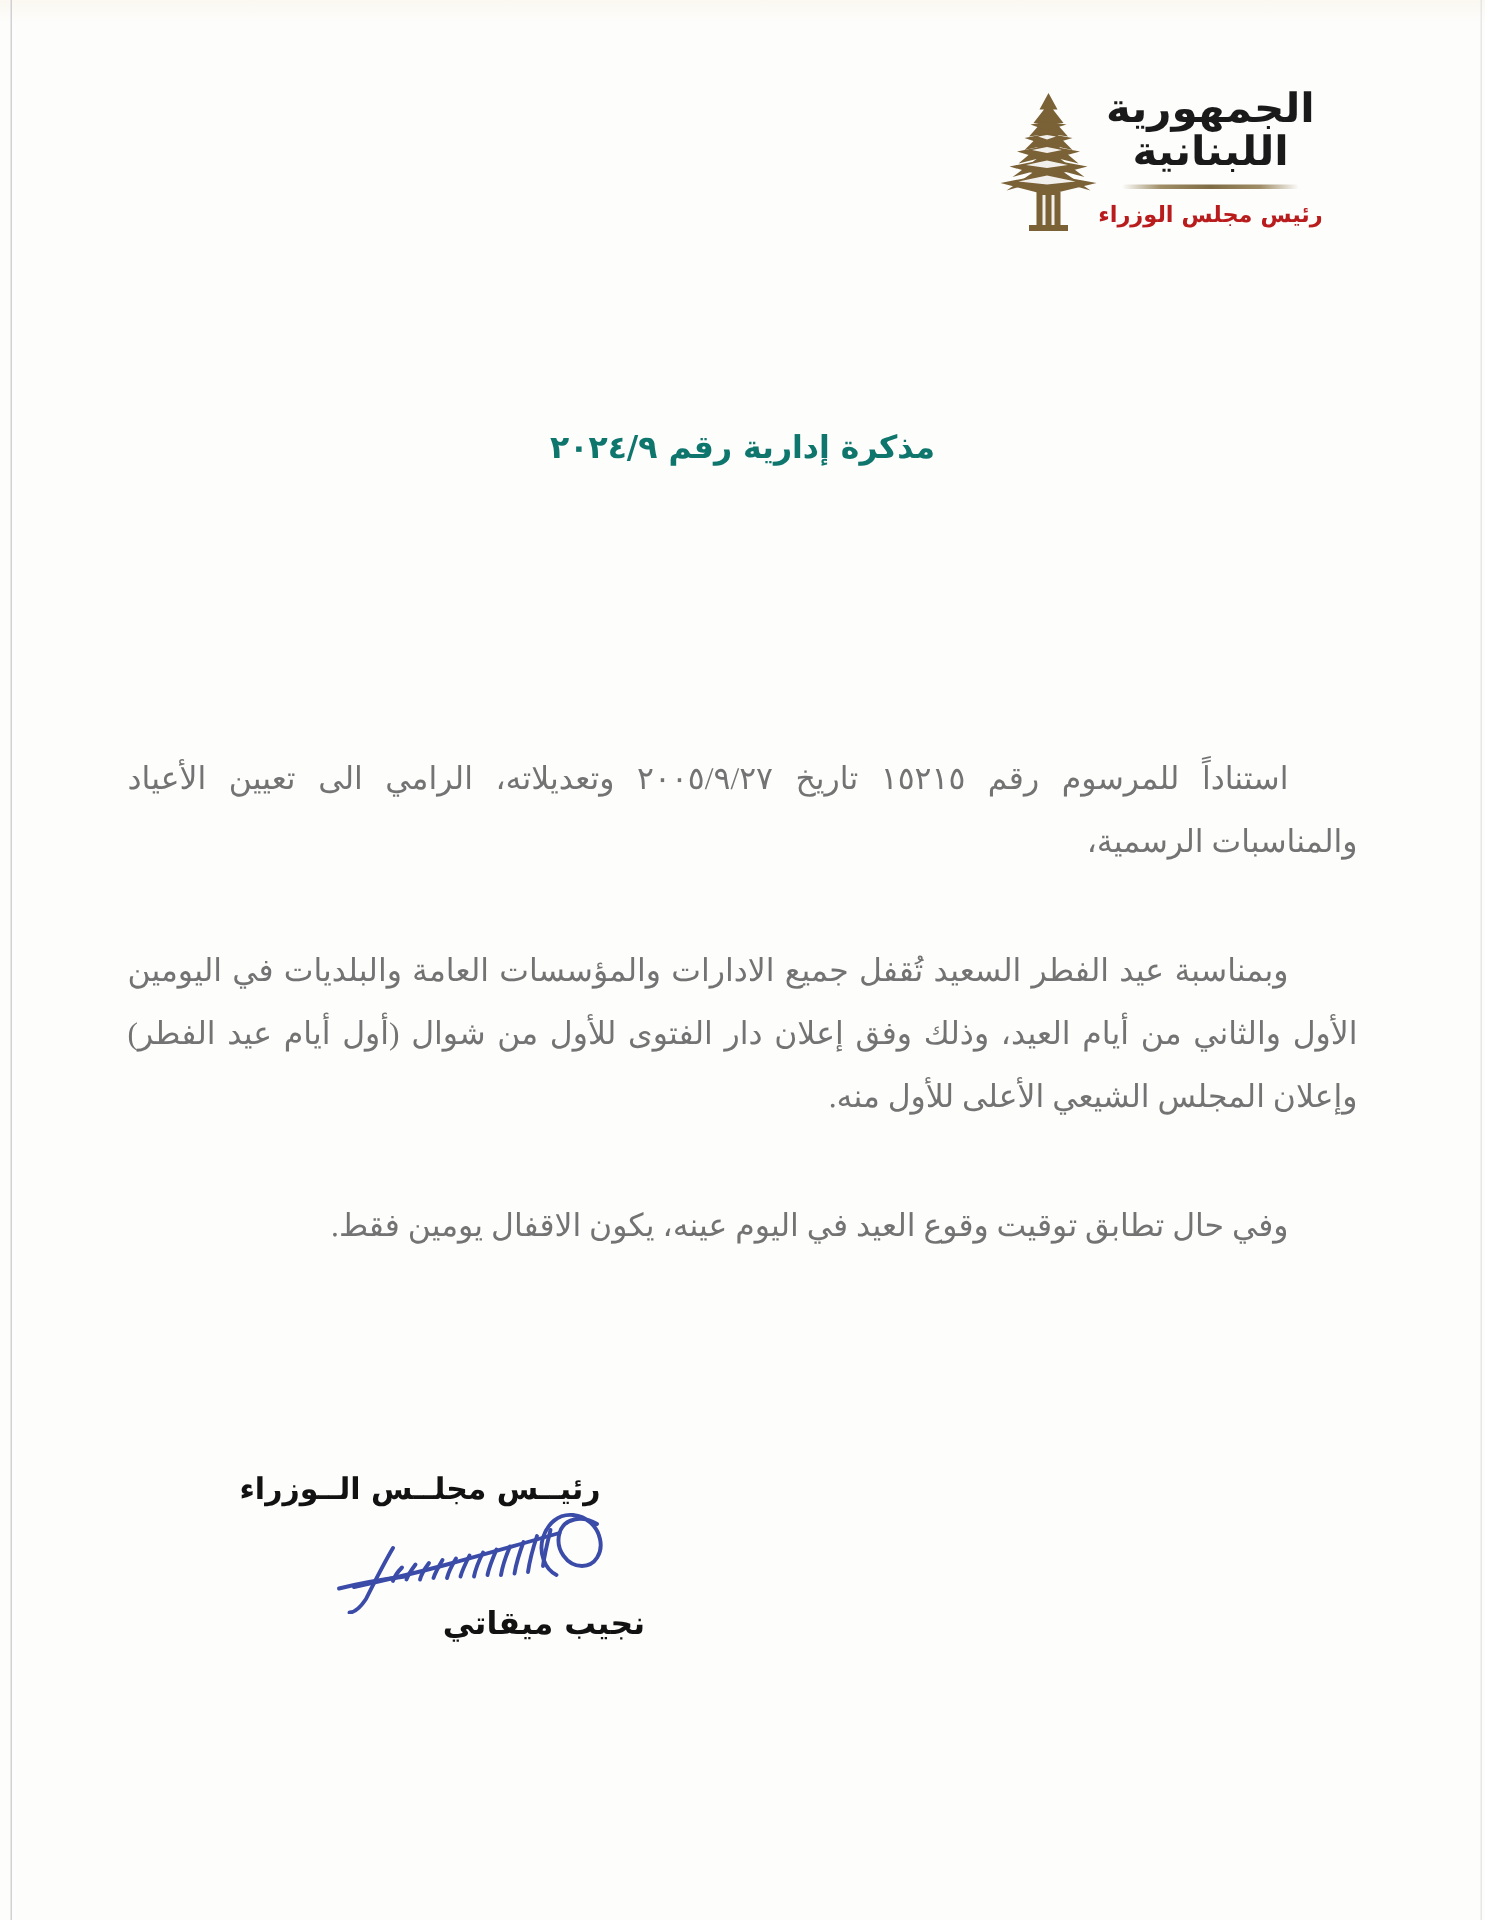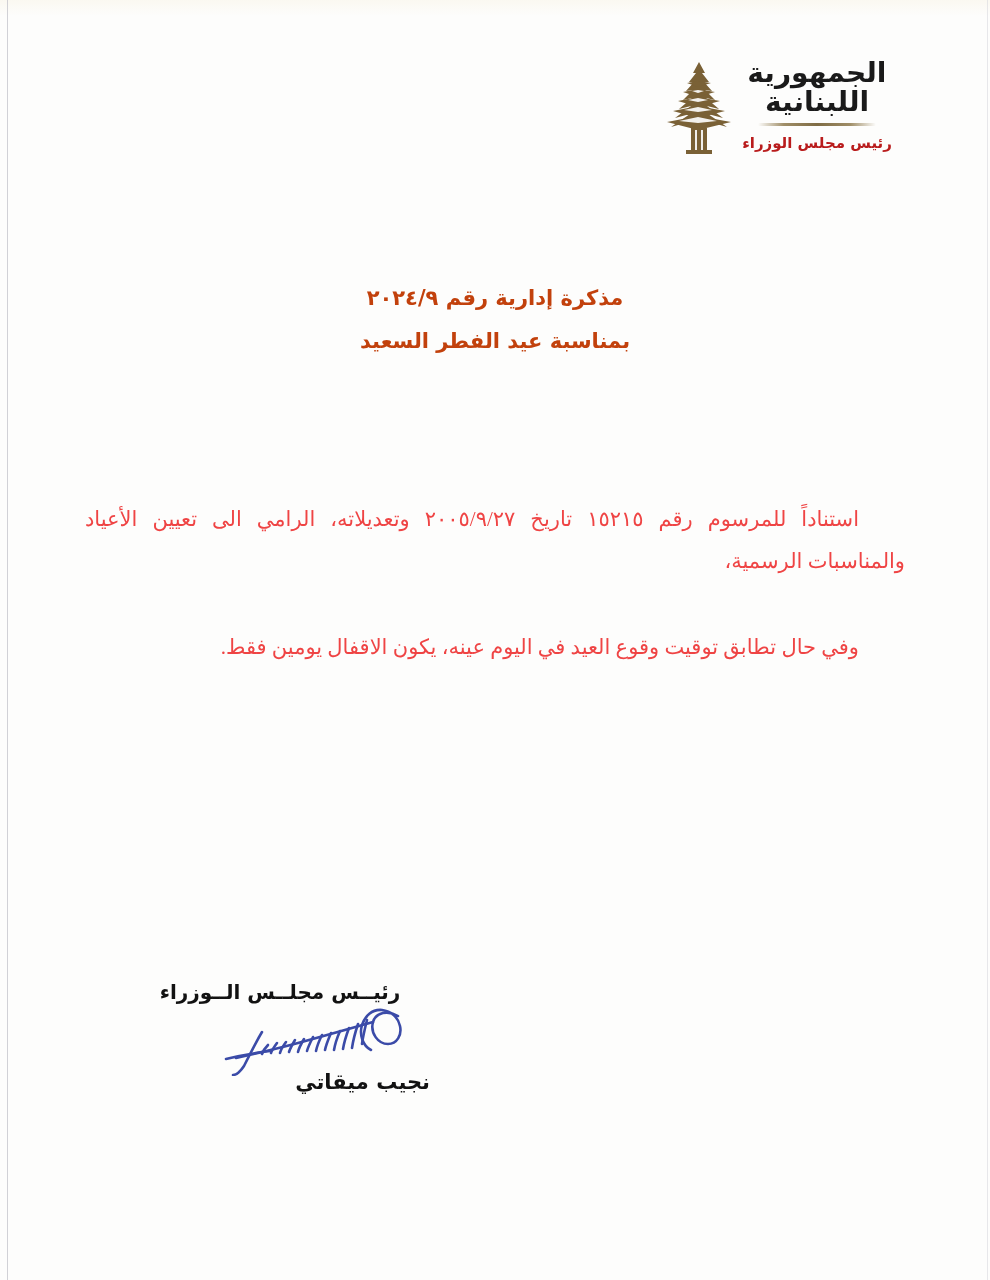--- a/index.html
+++ b/index.html
@@ -44,21 +44,20 @@
   
   .letterhead {
     position: absolute;
     top: 58px;
     right: 88px;
     width: 240px;
     display: flex;
     flex-direction: row-reverse;
     align-items: flex-start;
     justify-content: flex-start;
-    gap: 10px;
   }
   .emblem-text-block {
     display: flex;
     flex-direction: column;
     align-items: center;
     width: 142px;
   }
   .emblem-calligraphy {
     font-family: "DejaVu Sans", sans-serif;
     font-size: 27px;
@@ -103,40 +102,40 @@
     position: absolute;
     top: 288px;
     left: 0;
     width: 990px;
     text-align: center;
   }
   .title-line {
     font-family: "DejaVu Sans", sans-serif;
     font-weight: 700;
     font-size: 21px;
-    color: #c2410c;
+    color: #0f766e;
     line-height: 1.0;
     margin-bottom: 22px;
     white-space: nowrap;
   }
   .title-line.t1 { letter-spacing: 0.5px; }
   .title-line.t3 { margin-bottom: 0; }
 
   
   .body-area {
     position: absolute;
     top: 498px;
     right: 85px;
     width: 820px;
   }
   .para {
     font-family: "Liberation Serif", "DejaVu Serif", serif;
     font-size: 21px;
     line-height: 42px;
-    color: #ef4444;
+    color: #737373;
     text-align: justify;
     text-align-last: right;
     text-indent: 46px;
     margin: 0;
   }
   .para.p1 { margin-bottom: 44px; }
   .para.p2 { margin-bottom: 44px; }
   .para.p3 { text-align-last: right; }
 
   .date-line {
@@ -224,25 +223,25 @@
       <div class="emblem-calligraphy">الجمهورية</div>
       <div class="emblem-calligraphy">اللبنانية</div>
       <div class="emblem-rule"></div>
       <div class="emblem-caption">رئيس مجلس الوزراء</div>
     </div>
 
   </div>
 
   <div class="titles">
     <div class="title-line t1">مذكرة إدارية رقم ٢٠٢٤/٩</div>
-    <div class="title-line t3">بمناسبة عيد الفطر السعيد</div>
   </div>
 
   <div class="body-area">
     <p class="para p1">استناداً للمرسوم رقم ١٥٢١٥ تاريخ ٢٠٠٥/٩/٢٧ وتعديلاته، الرامي الى تعيين الأعياد والمناسبات الرسمية،</p>
+    <p class="para p2">وبمناسبة عيد الفطر السعيد تُقفل جميع الادارات والمؤسسات العامة والبلديات في اليومين الأول والثاني من أيام العيد، وذلك وفق إعلان دار الفتوى للأول من شوال (أول أيام عيد الفطر) وإعلان المجلس الشيعي الأعلى للأول منه.</p>
     <p class="para p3">وفي حال تطابق توقيت وقوع العيد في اليوم عينه، يكون الاقفال يومين فقط.</p>
   </div>
 
   <div class="signature-block">
     <div class="sig-title">رئيــس مجلــس الــوزراء</div>
 
     <div class="sig-ink">
       <svg width="210" height="74" viewBox="0 0 210 74" aria-hidden="true">
         <g fill="none" stroke="#3b4ba8" stroke-width="2.6" stroke-linecap="round" stroke-linejoin="round">
           <path d="M196 14 C186 8 174 10 171 20 C168 31 176 42 186 42 C195 42 200 33 198 24 C196 15 189 9 180 8 C170 7 163 14 160 23 C157 33 161 44 169 48"></path>

